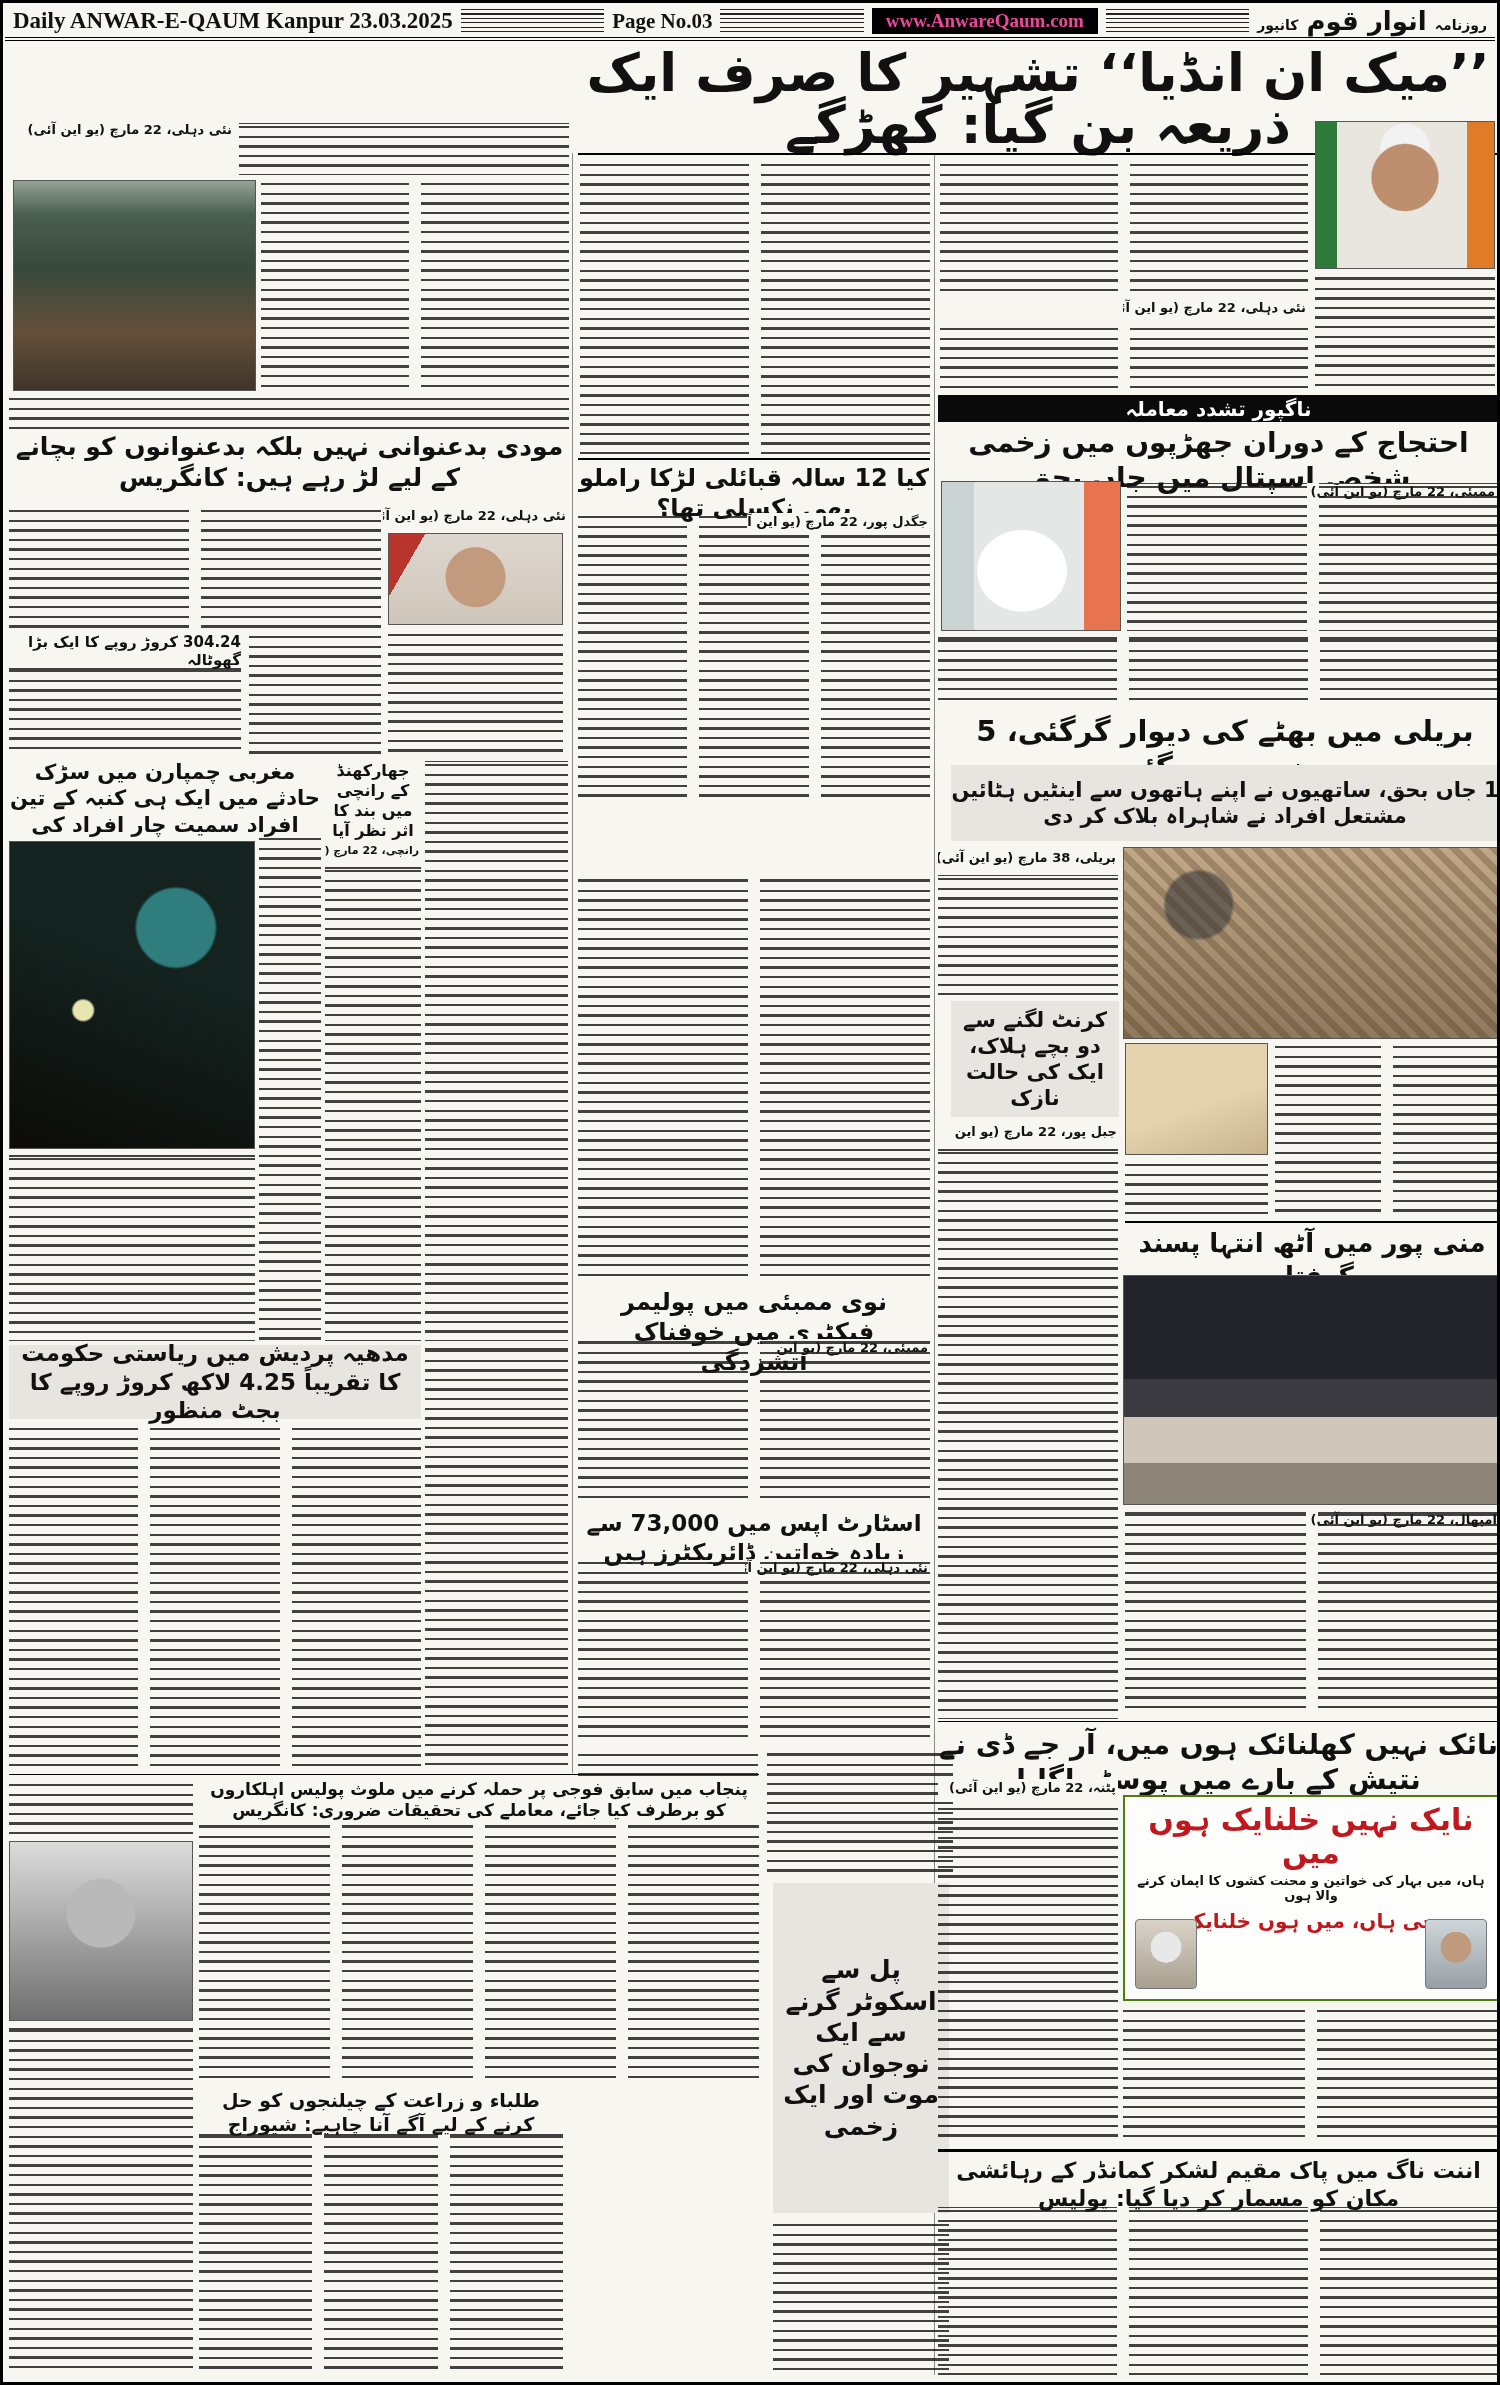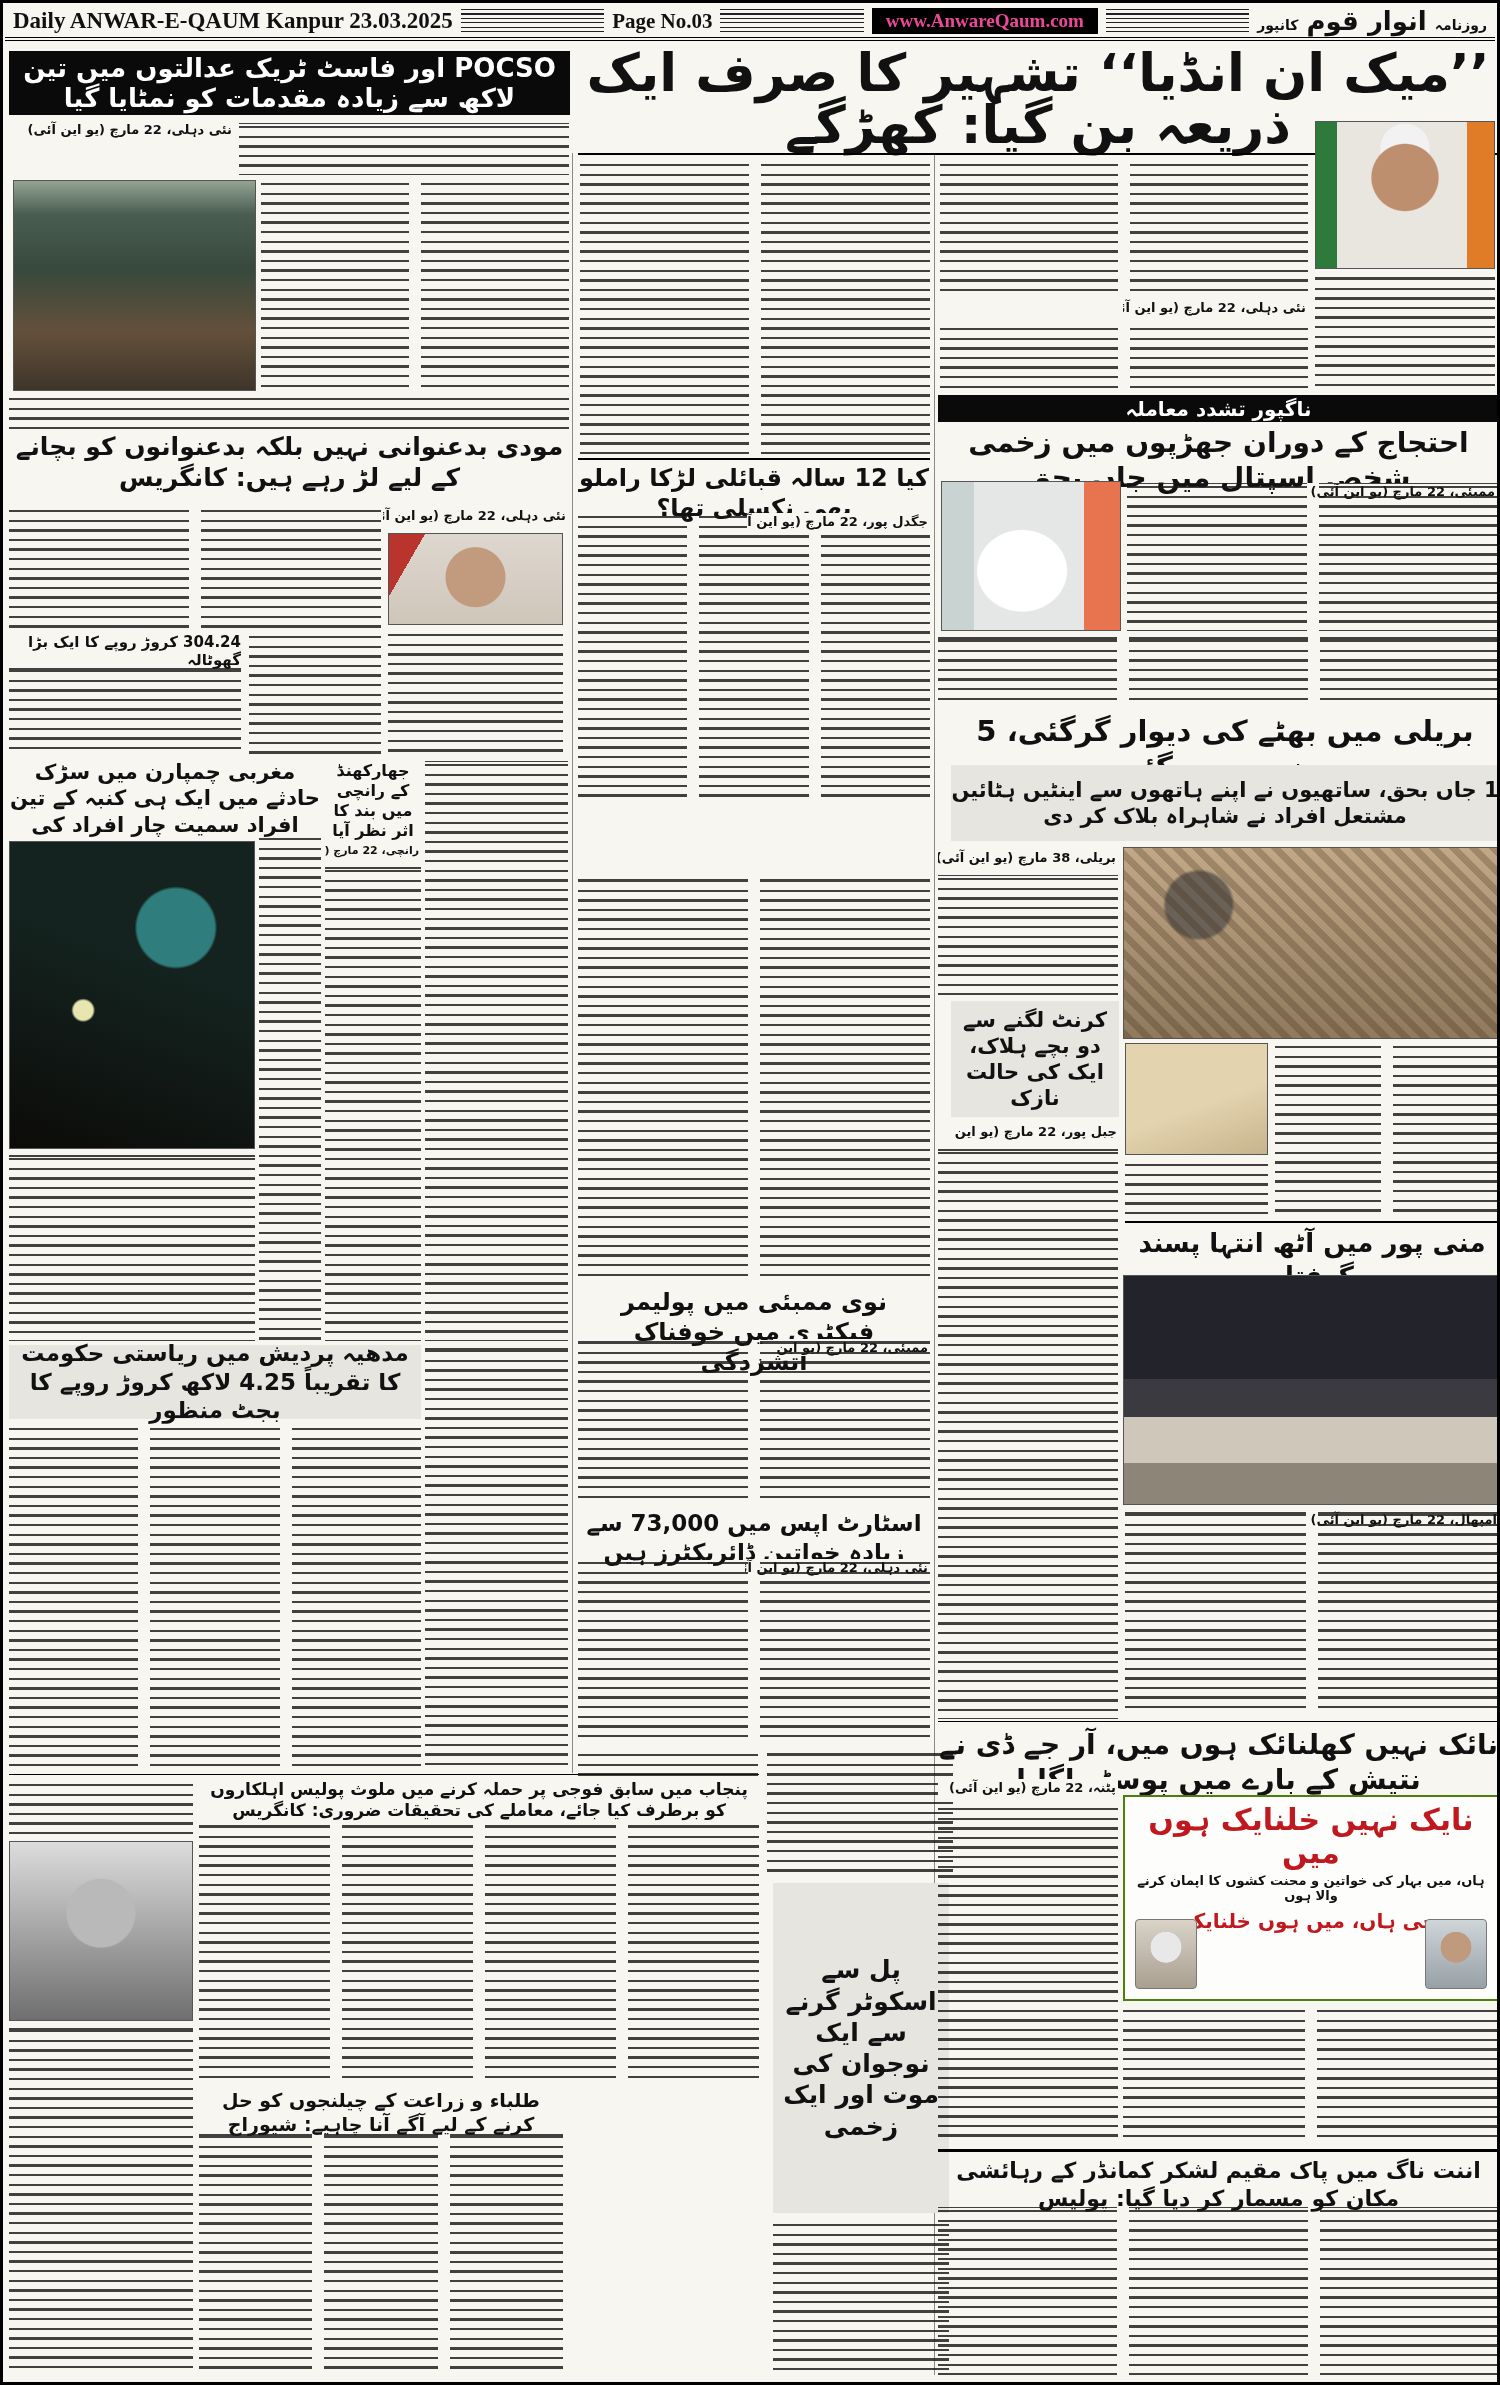--- a/index.html
+++ b/index.html
@@ -54,21 +54,20 @@
     <span class="mast">
       <span class="sm">روزنامہ</span>
       <span class="bg">انوار قوم</span>
       <span class="sm">کانپور</span>
     </span>
   </div>
 
   <div class="abs vr" style="left:569px;top:150px;height:1620px;"></div>
   <div class="abs vr" style="left:931px;top:150px;height:2222px;"></div>
 
-  <div class="abs h-bar" style="left:6px;top:48px;width:561px;height:64px;font-size:26px;">POCSO اور فاسٹ ٹریک عدالتوں میں تین لاکھ سے زیادہ مقدمات کو نمٹایا گیا</div>
   <div class="abs dl" style="left:6px;top:118px;width:225px;right:auto;">نئی دہلی، 22 مارچ (یو این آئی)</div>
   <div class="abs gk" style="left:236px;top:120px;width:330px;height:52px;"></div>
   <div class="abs photo" style="left:10px;top:177px;width:243px;height:211px;
        background:linear-gradient(180deg,#93a393 0%,#4a5e50 16%,#37493d 42%,#64503a 72%,#3e352a 100%),
        repeating-linear-gradient(90deg,rgba(255,255,255,.12) 0 6px,transparent 6px 22px);"></div>
   <div class="abs row" style="left:258px;top:177px;width:308px;height:211px;">
     <div class="col gk"></div>
     <div class="col gk"></div>
   </div>
   <div class="abs gk" style="left:6px;top:392px;width:560px;height:36px;"></div>

